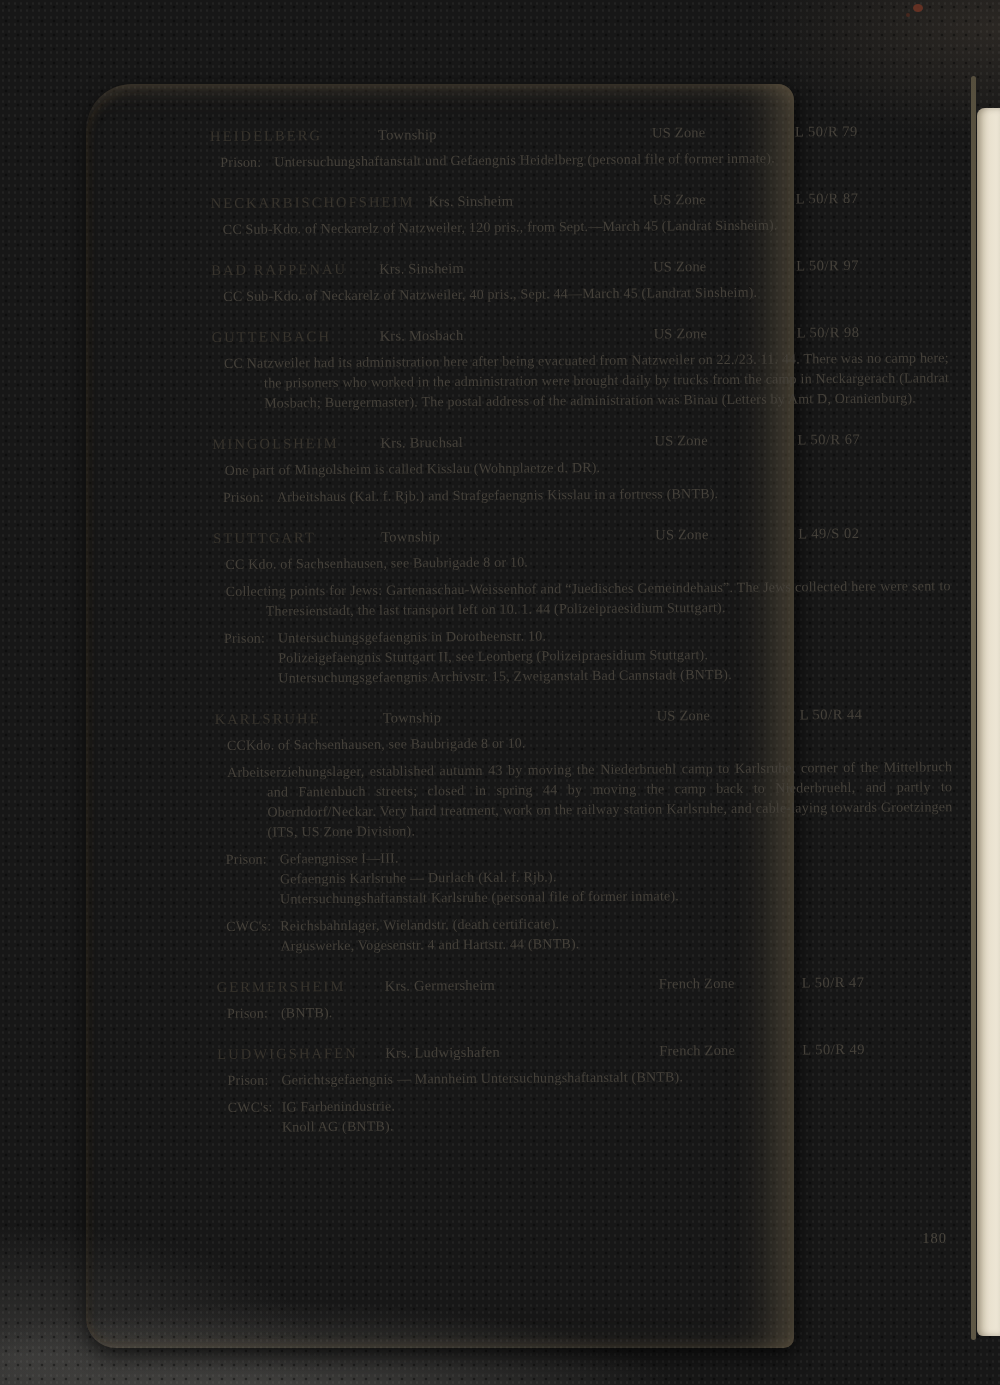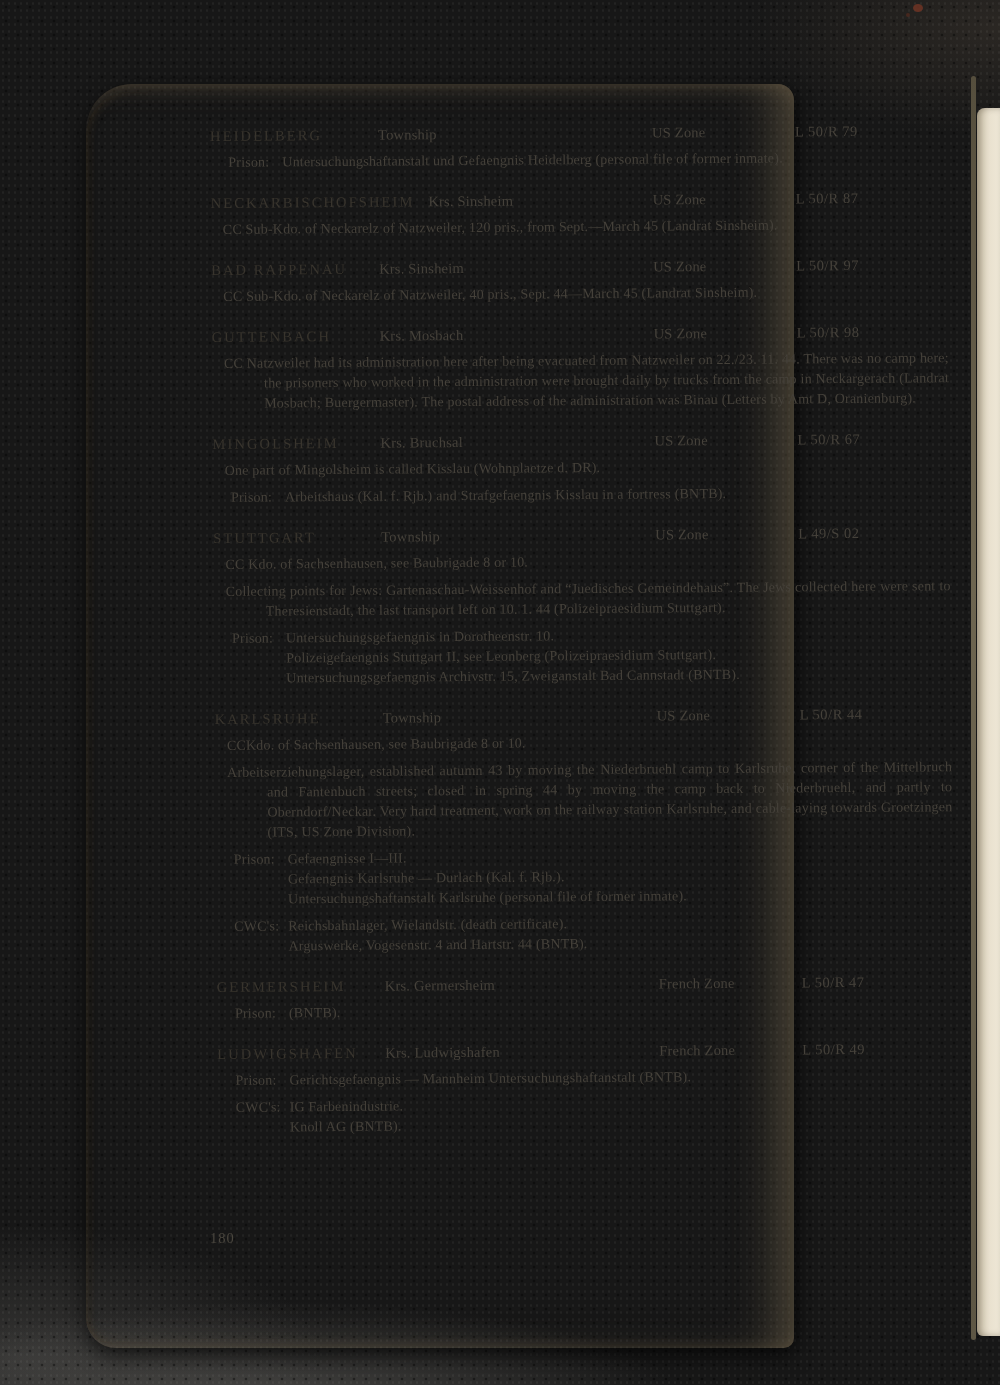--- a/index.html
+++ b/index.html
@@ -57,24 +57,24 @@
   .ehead{display:flex;align-items:baseline;}
   .town{flex:0 0 auto;min-width:168px;padding-right:14px;box-sizing:border-box;
     font-size:14.5px;letter-spacing:2.1px;color:#38342d;white-space:nowrap;}
   .district{flex:1 1 auto;font-size:14.5px;}
   .zone{flex:0 0 143px;font-size:14.5px;}
   .code{flex:0 0 152px;font-size:14.5px;letter-spacing:.5px;}
   .eblocks > *{margin:7px 0 0 0;}
   .note{margin-left:12px;padding-left:40px;text-indent:-40px;text-align:justify;}
   p.note{margin-top:7px;margin-bottom:0;}
   .labeled{display:flex;margin-left:10px;}
-  .plabel{flex:0 0 54px;margin-left:8px;}
+  .plabel{flex:0 0 54px;}
   .plines{flex:1 1 auto;}
   .page-number{
-    position:absolute;left:124px;top:1146px;width:737px;text-align:left;
+    position:absolute;left:124px;top:1146px;width:737px;text-align:right;
     font-size:14.5px;letter-spacing:1px;color:#4a463e;
   }
 </style>
 </head>
 <body>
 
 <div class="scene">
   <div class="speck"></div>
   <div class="speck2"></div>
   <div class="page-sliver"></div>

